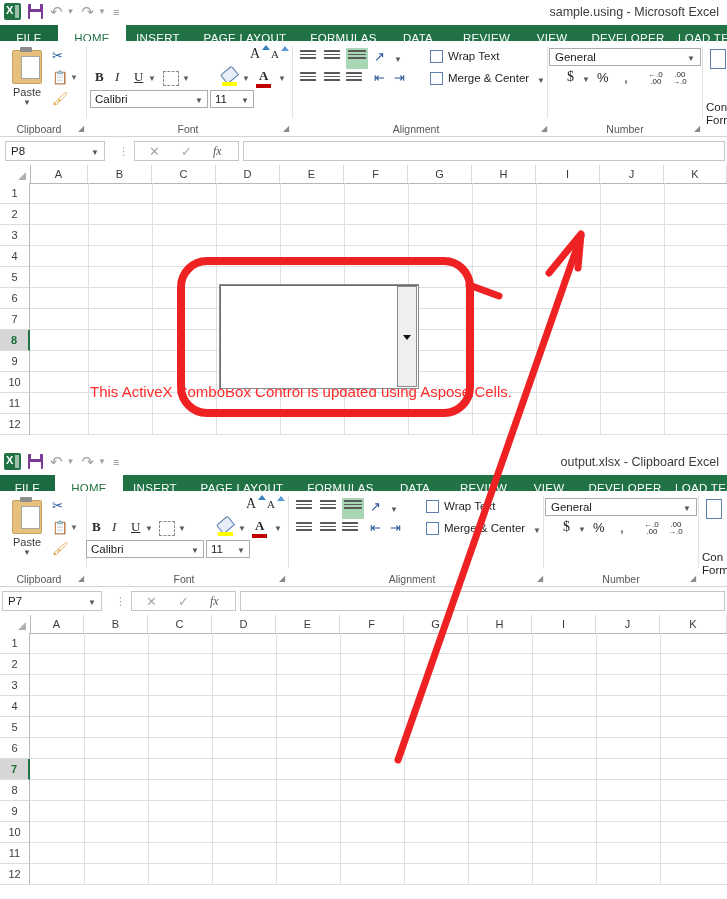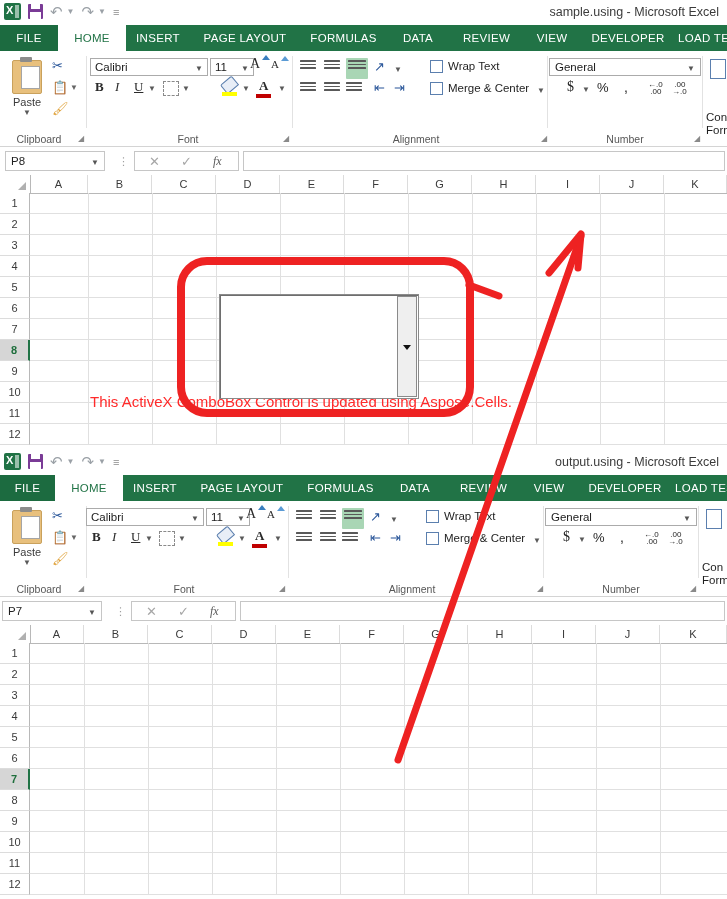--- a/index.html
+++ b/index.html
@@ -17,21 +17,21 @@
   .xl-logo:before{content:"";position:absolute;right:2px;top:2px;width:4px;height:13px;background:#fff;opacity:.55;}
   .save-ic{width:15px;height:15px;background:#7a3b96;position:relative;border-radius:1px;}
   .save-ic:before{content:"";position:absolute;left:3px;top:0;width:9px;height:5px;background:#fff;}
   .save-ic:after{content:"";position:absolute;left:2px;bottom:0;width:11px;height:7px;background:#fff;}
   .undo,.redo{color:#9aa0a6;font-size:15px;line-height:15px;}
   .caret-sm{color:#9aa0a6;font-size:8px;margin-left:-3px;}
   .qat-more{color:#8c8c8c;font-size:11px;}
   .wintitle{position:absolute;right:8px;top:5px;font-size:12.5px;color:#3b3b3b;}
 
   
-  .tabstrip{position:relative;height:26px;background:#217346;}
+  .tabstrip{position:relative;height:16px;background:#217346;}
   .tab{position:absolute;top:0;height:26px;line-height:26px;font-size:11.5px;color:#fff;letter-spacing:.3px;text-align:center;cursor:default;}
   .tab.file{background:#1c6b40;color:#fff;font-weight:normal;}
   .tab.active{background:#fff;color:#217346;}
 
   
   .ribbon{position:relative;height:95px;background:#fff;border-bottom:1px solid #d4d4d4;}
   .grp-label{position:absolute;bottom:1px;font-size:10.5px;color:#575757;text-align:center;}
   .grp-dialog{position:absolute;bottom:3px;font-size:8px;color:#8a8a8a;}
   .vsep{position:absolute;top:5px;width:1px;height:72px;background:#e2e2e2;}
 
@@ -41,21 +41,21 @@
   .clip-paper{position:absolute;left:8px;top:5px;width:17px;height:21px;background:#fff;border:1px solid #a5a5a5;}
   .paste-txt{font-size:11px;color:#3b3b3b;margin-top:2px;}
   .paste-caret{font-size:8px;color:#5a5a5a;}
 
   .cut-ic,.copy-ic,.fmt-ic{position:absolute;font-size:13px;color:#2b579a;}
   .scissors{left:52px;top:7px;}
   .copyic{left:52px;top:29px;}
   .brush{left:52px;top:50px;}
   .copy-caret{position:absolute;left:70px;top:32px;font-size:8px;color:#666;}
 
-  .fontbox{position:absolute;border:1px solid #ababab;background:#fff;box-sizing:border-box;}
+  .fontbox{position:absolute;border:1px solid #ababab;background:#fff;box-sizing:border-box;margin-top:42px;}
   .fname{left:90px;top:7px;width:118px;height:18px;}
   .fsize{left:210px;top:7px;width:44px;height:18px;}
   .fontbox span{font-size:11.5px;color:#1a1a1a;position:absolute;left:4px;top:2px;}
   .fontbox i{position:absolute;right:4px;top:5px;font-size:8px;color:#555;font-style:normal;}
 
   .bigA,.smallA{position:absolute;font-size:14px;color:#2b2b2b;font-family:"Liberation Serif",serif;}
   .bigA{left:250px;top:5px;}
   .smallA{left:271px;top:7px;font-size:11px;}
   .tri-up{position:absolute;width:0;height:0;border-left:4px solid transparent;border-right:4px solid transparent;border-bottom:5px solid #3a7ebf;}
 
@@ -340,21 +340,21 @@
   <div class="titlebar">
     <div class="qat">
       <div class="xl-logo"></div>
       <div class="save-ic"></div>
       <span class="undo">↶</span>
         <span class="caret-sm">▼</span>
       <span class="redo">↷</span>
         <span class="caret-sm">▼</span>
       <span class="qat-more">≡</span>
     </div>
-    <div class="wintitle">output.using - Microsoft Excel</div>
+    <div class="wintitle">output.xlsx - Clipboard Excel</div>
   </div>
 
   <div class="tabstrip">
     <div class="tab file" style="left:0px;width:55px;">FILE</div>
     <div class="tab active" style="left:55px;width:68px;">HOME</div>
     <div class="tab" style="left:123px;width:64px;">INSERT</div>
     <div class="tab" style="left:187px;width:110px;">PAGE LAYOUT</div>
     <div class="tab" style="left:297px;width:87px;">FORMULAS</div>
     <div class="tab" style="left:384px;width:62px;">DATA</div>
     <div class="tab" style="left:446px;width:75px;">REVIEW</div>

